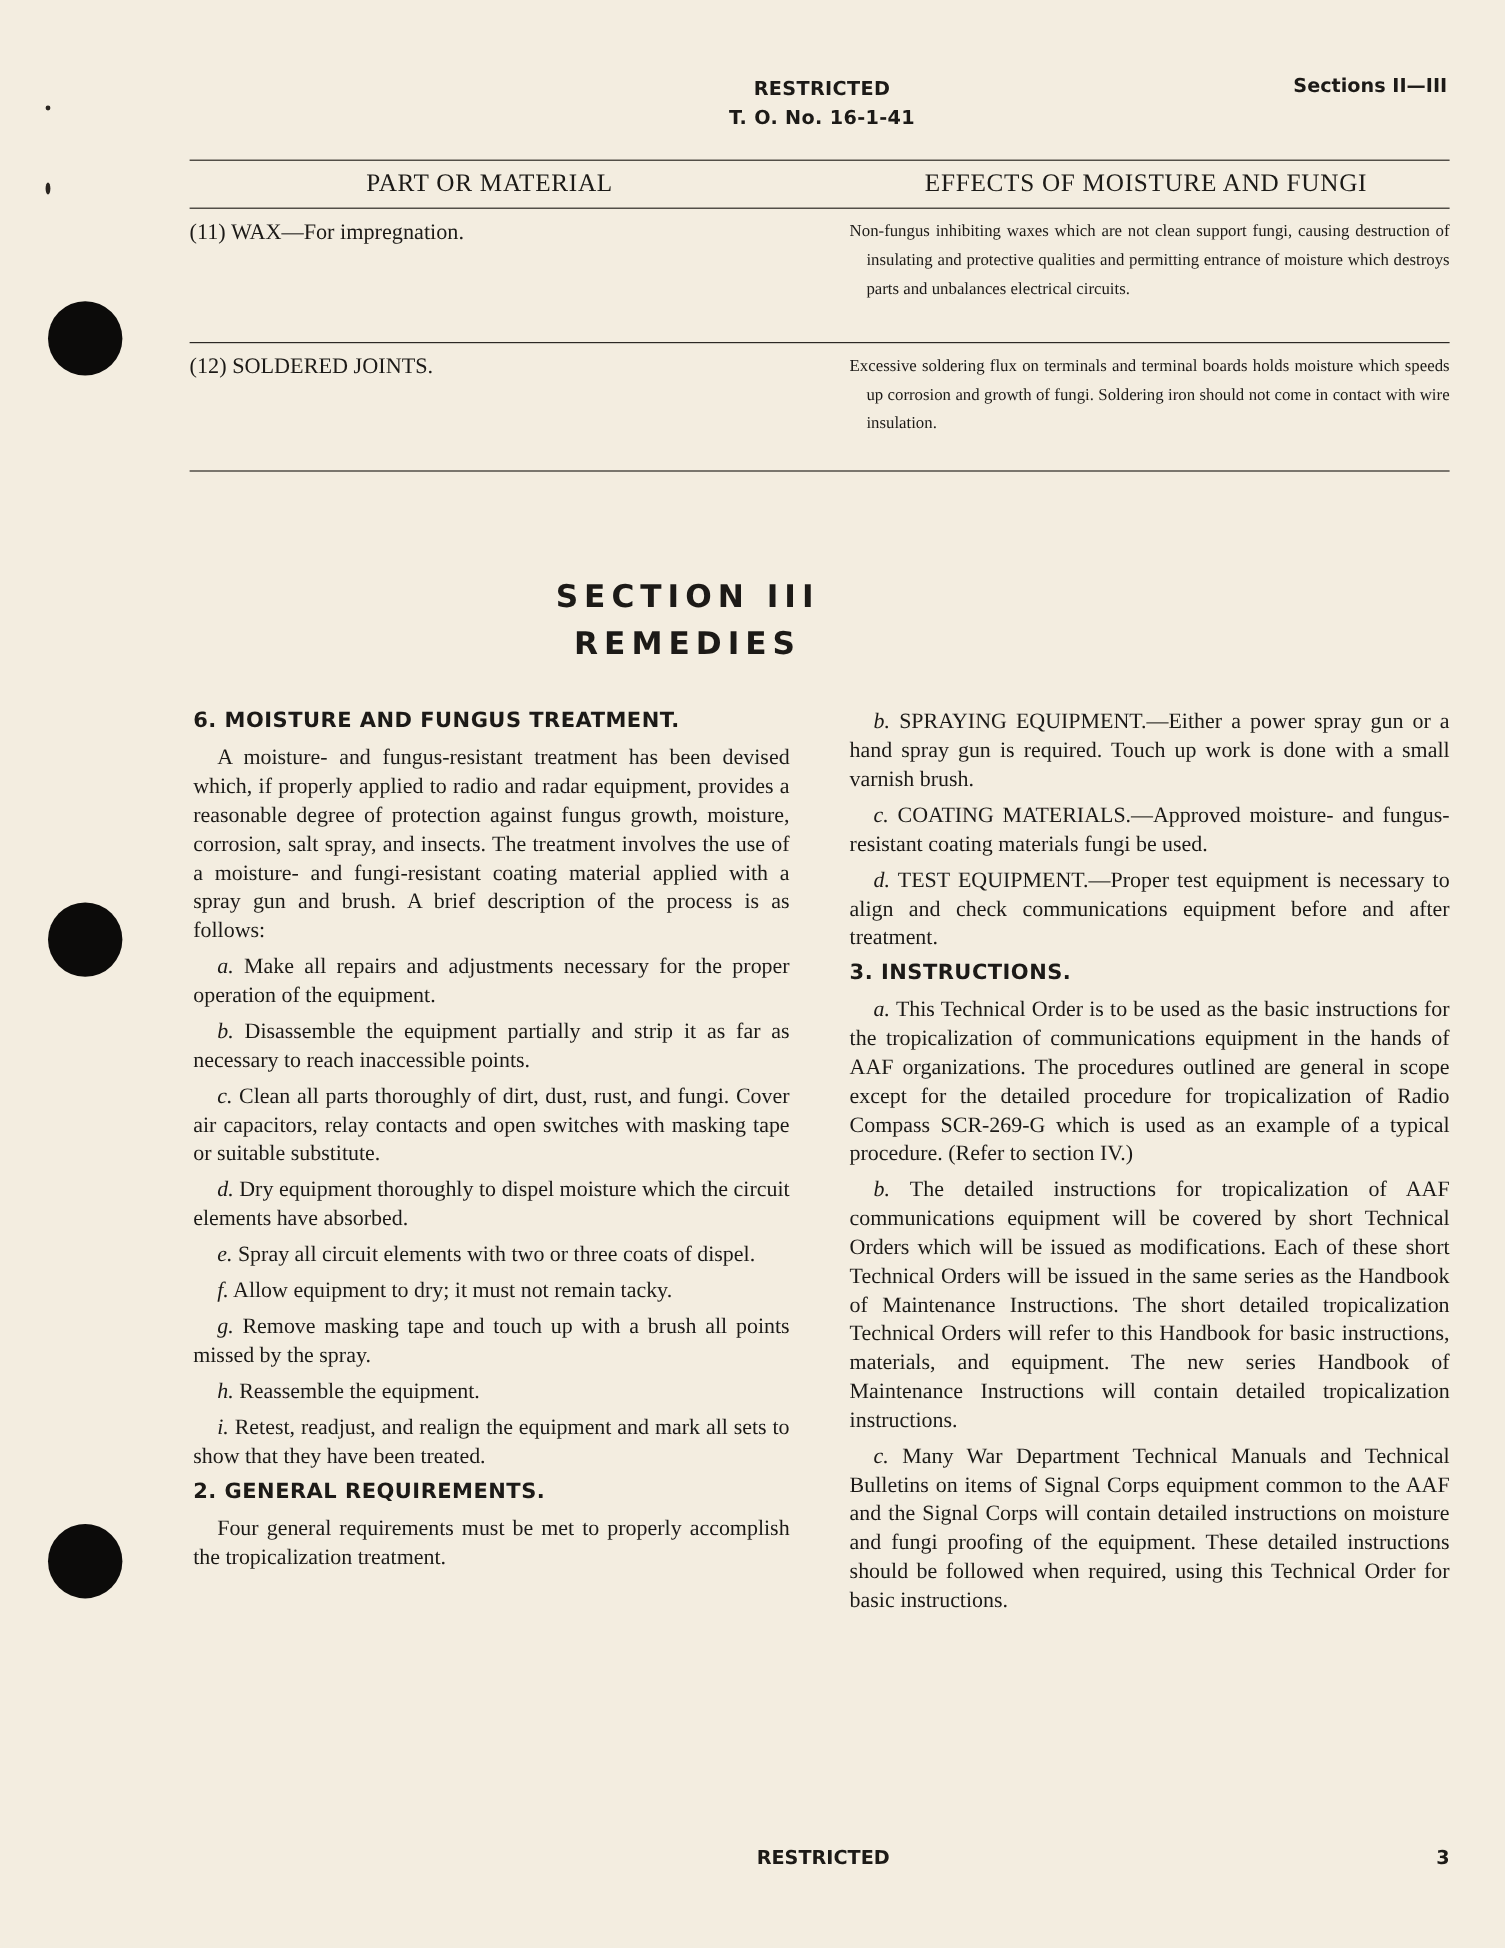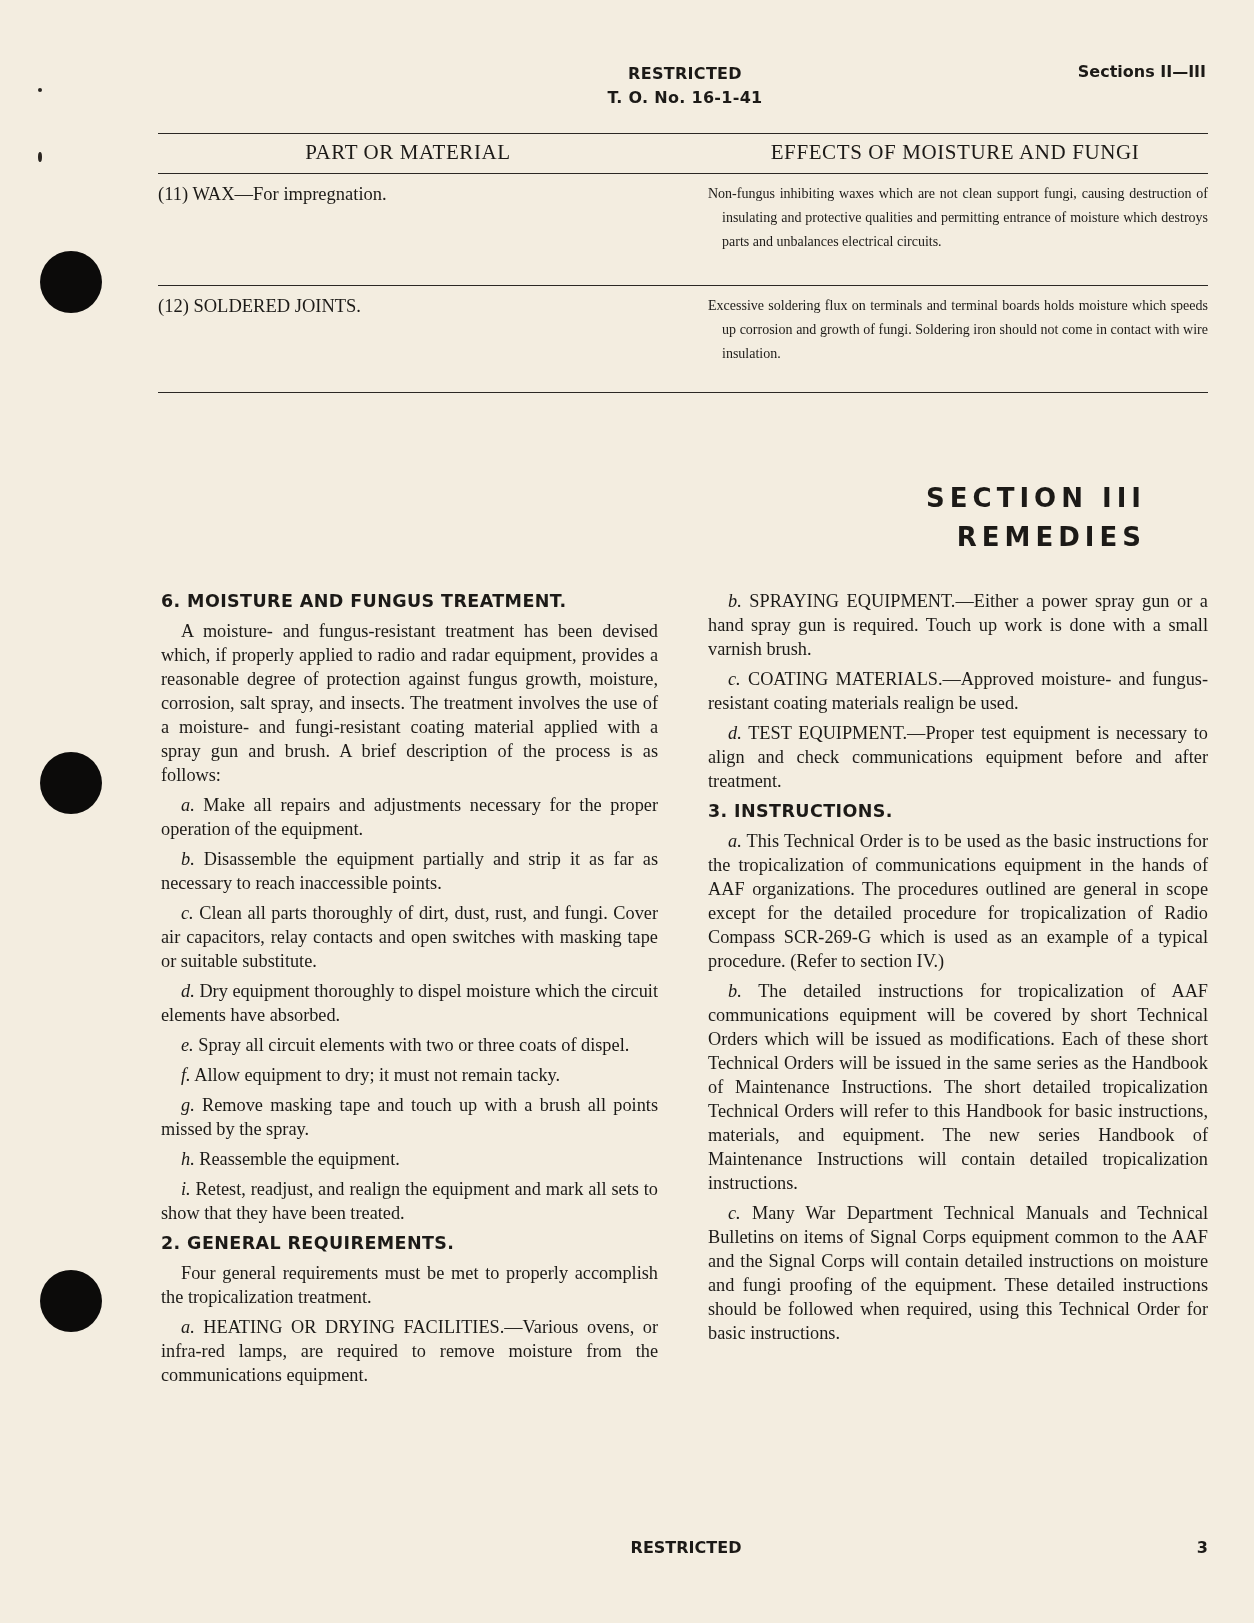--- a/index.html
+++ b/index.html
@@ -30,21 +30,21 @@
       position: absolute; top: 140px; font-size: 21px; letter-spacing: 0.6px;
     }
     .th-left { left: 158px; width: 500px; text-align: center; }
     .th-right { left: 700px; width: 510px; text-align: center; }
     .cell-left { position: absolute; left: 158px; font-size: 18.5px; line-height: 24px; text-align: center; }
     .cell-right {
       position: absolute; left: 708px; width: 500px; font-size: 14px; line-height: 24px;
       text-align: justify; text-indent: -14px; padding-left: 14px; box-sizing: border-box;
     }
     .sec-title {
-      position: absolute; left: 0; width: 1146px; text-align: right;
+      position: absolute; left: 0; width: 1146px; text-align: center;
       font-family: "DejaVu Sans", sans-serif; font-weight: bold; font-size: 26px;
       letter-spacing: 5px;
     }
     .col { position: absolute; font-size: 18.3px; line-height: 24px; }
     .col-left { left: 161px; width: 497px; top: 589px; }
     .col-right { left: 708px; width: 500px; top: 589px; }
     .h2 {
       font-family: "DejaVu Sans", sans-serif; font-weight: bold; font-size: 17.5px;
       margin: 0 0 6px 0; letter-spacing: 0.4px; line-height: 24px;
     }
@@ -97,26 +97,25 @@
   <p class="p"><span class="lbl">c.</span> <span>Clean all parts thoroughly of dirt, dust, rust, and fungi. Cover air capacitors, relay contacts and open switches with masking tape or suitable substitute.</span></p>
   <p class="p"><span class="lbl">d.</span> <span>Dry equipment thoroughly to dispel moisture which the circuit elements have absorbed.</span></p>
   <p class="p"><span class="lbl">e.</span> <span>Spray all circuit elements with two or three coats of dispel.</span></p>
   <p class="p"><span class="lbl">f.</span> <span>Allow equipment to dry; it must not remain tacky.</span></p>
   <p class="p"><span class="lbl">g.</span> <span>Remove masking tape and touch up with a brush all points missed by the spray.</span></p>
   <p class="p"><span class="lbl">h.</span> <span>Reassemble the equipment.</span></p>
   <p class="p"><span class="lbl">i.</span> <span>Retest, readjust, and realign the equipment and mark all sets to show that they have been treated.</span></p>
 
   <div class="h2">2. GENERAL REQUIREMENTS.</div>
   <p class="p">Four general requirements must be met to properly accomplish the tropicalization treatment.</p>
-  <p class="p"><span class="lbl">a.</span> <span>HEATING OR DRYING FACILITIES.—Various ovens, or infra-red lamps, are required to remove moisture from the communications equipment.</span></p>
 </div>
 
 <div class="col col-right">
   <p class="p"><span class="lbl">b.</span> <span>SPRAYING EQUIPMENT.—Either a power spray gun or a hand spray gun is required. Touch up work is done with a small varnish brush.</span></p>
-  <p class="p"><span class="lbl">c.</span> <span>COATING MATERIALS.—Approved moisture- and fungus-resistant coating materials realign be used.</span></p>
+  <p class="p"><span class="lbl">c.</span> <span>COATING MATERIALS.—Approved moisture- and fungus-resistant coating materials fungi be used.</span></p>
   <p class="p"><span class="lbl">d.</span> <span>TEST EQUIPMENT.—Proper test equipment is necessary to align and check communications equipment before and after treatment.</span></p>
 
   <div class="h2">3. INSTRUCTIONS.</div>
   <p class="p"><span class="lbl">a.</span> <span>This Technical Order is to be used as the basic instructions for the tropicalization of communications equipment in the hands of AAF organizations. The procedures outlined are general in scope except for the detailed procedure for tropicalization of Radio Compass SCR-269-G which is used as an example of a typical procedure. (Refer to section IV.)</span></p>
   <p class="p"><span class="lbl">b.</span> <span>The detailed instructions for tropicalization of AAF communications equipment will be covered by short Technical Orders which will be issued as modifications. Each of these short Technical Orders will be issued in the same series as the Handbook of Maintenance Instructions. The short detailed tropicalization Technical Orders will refer to this Handbook for basic instructions, materials, and equipment. The new series Handbook of Maintenance Instructions will contain detailed tropicalization instructions.</span></p>
   <p class="p"><span class="lbl">c.</span> <span>Many War Department Technical Manuals and Technical Bulletins on items of Signal Corps equipment common to the AAF and the Signal Corps will contain detailed instructions on moisture and fungi proofing of the equipment. These detailed instructions should be followed when required, using this Technical Order for basic instructions.</span></p>
 </div>
 
 <div class="footer-center">RESTRICTED</div>
 <div class="footer-right">3</div>

